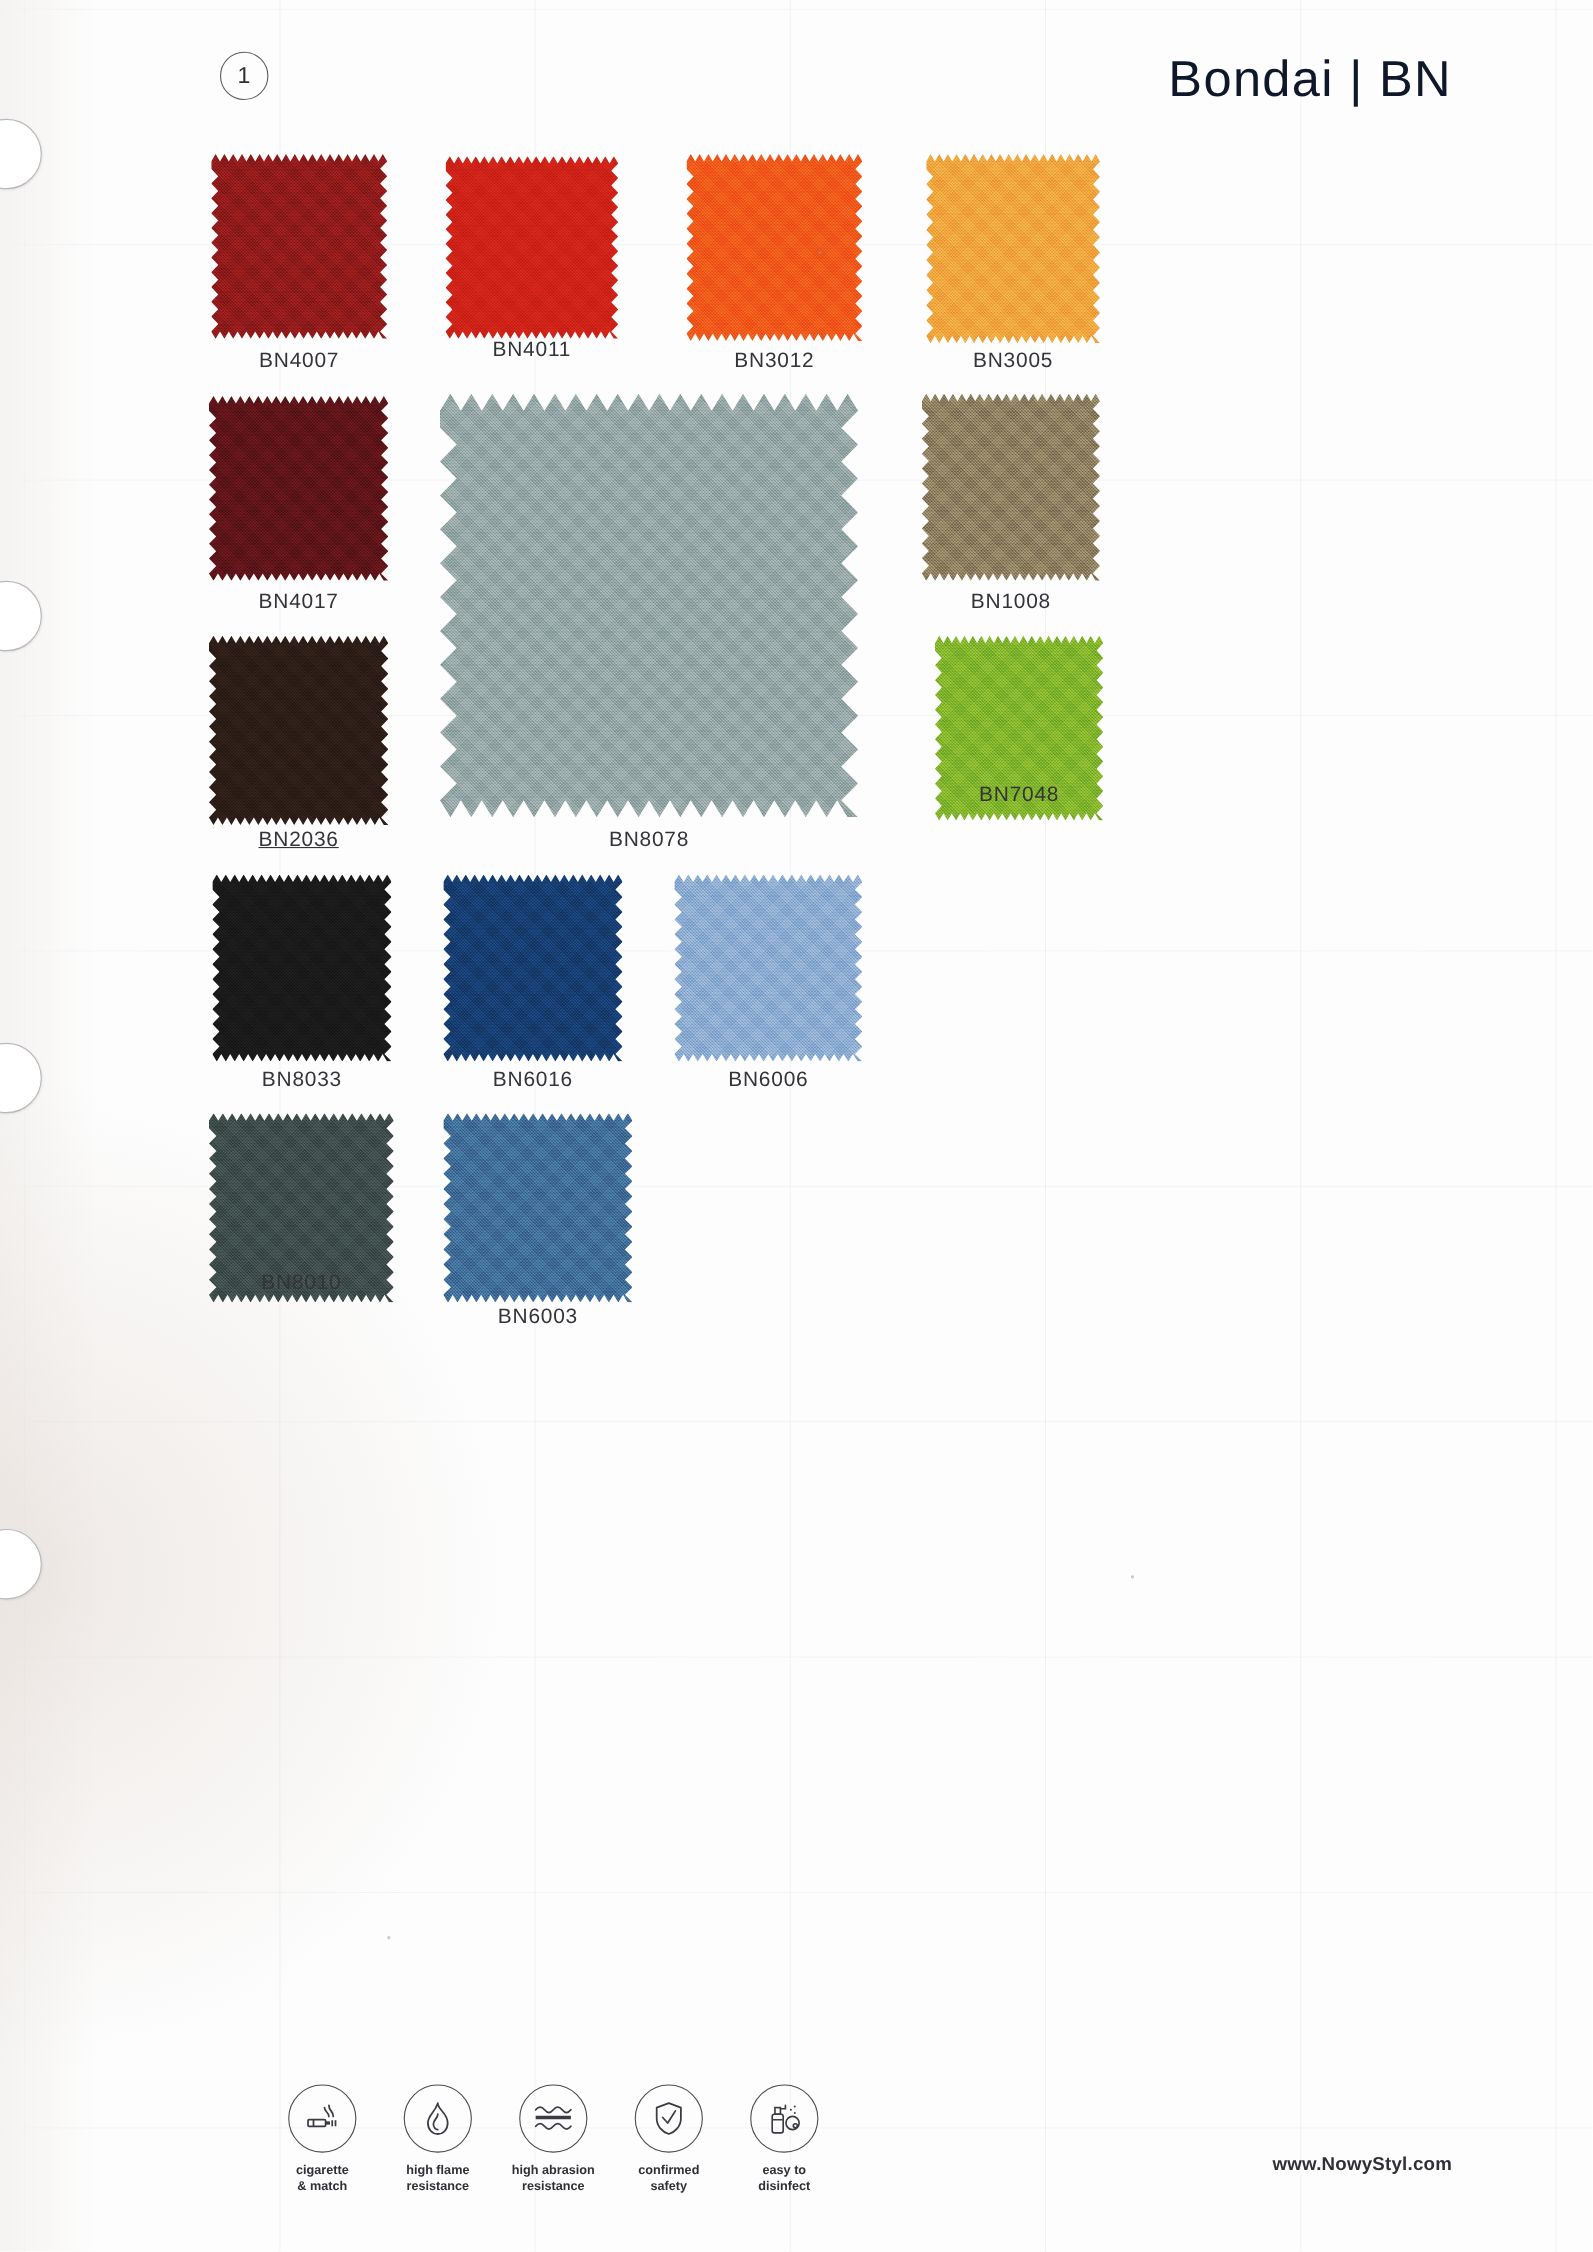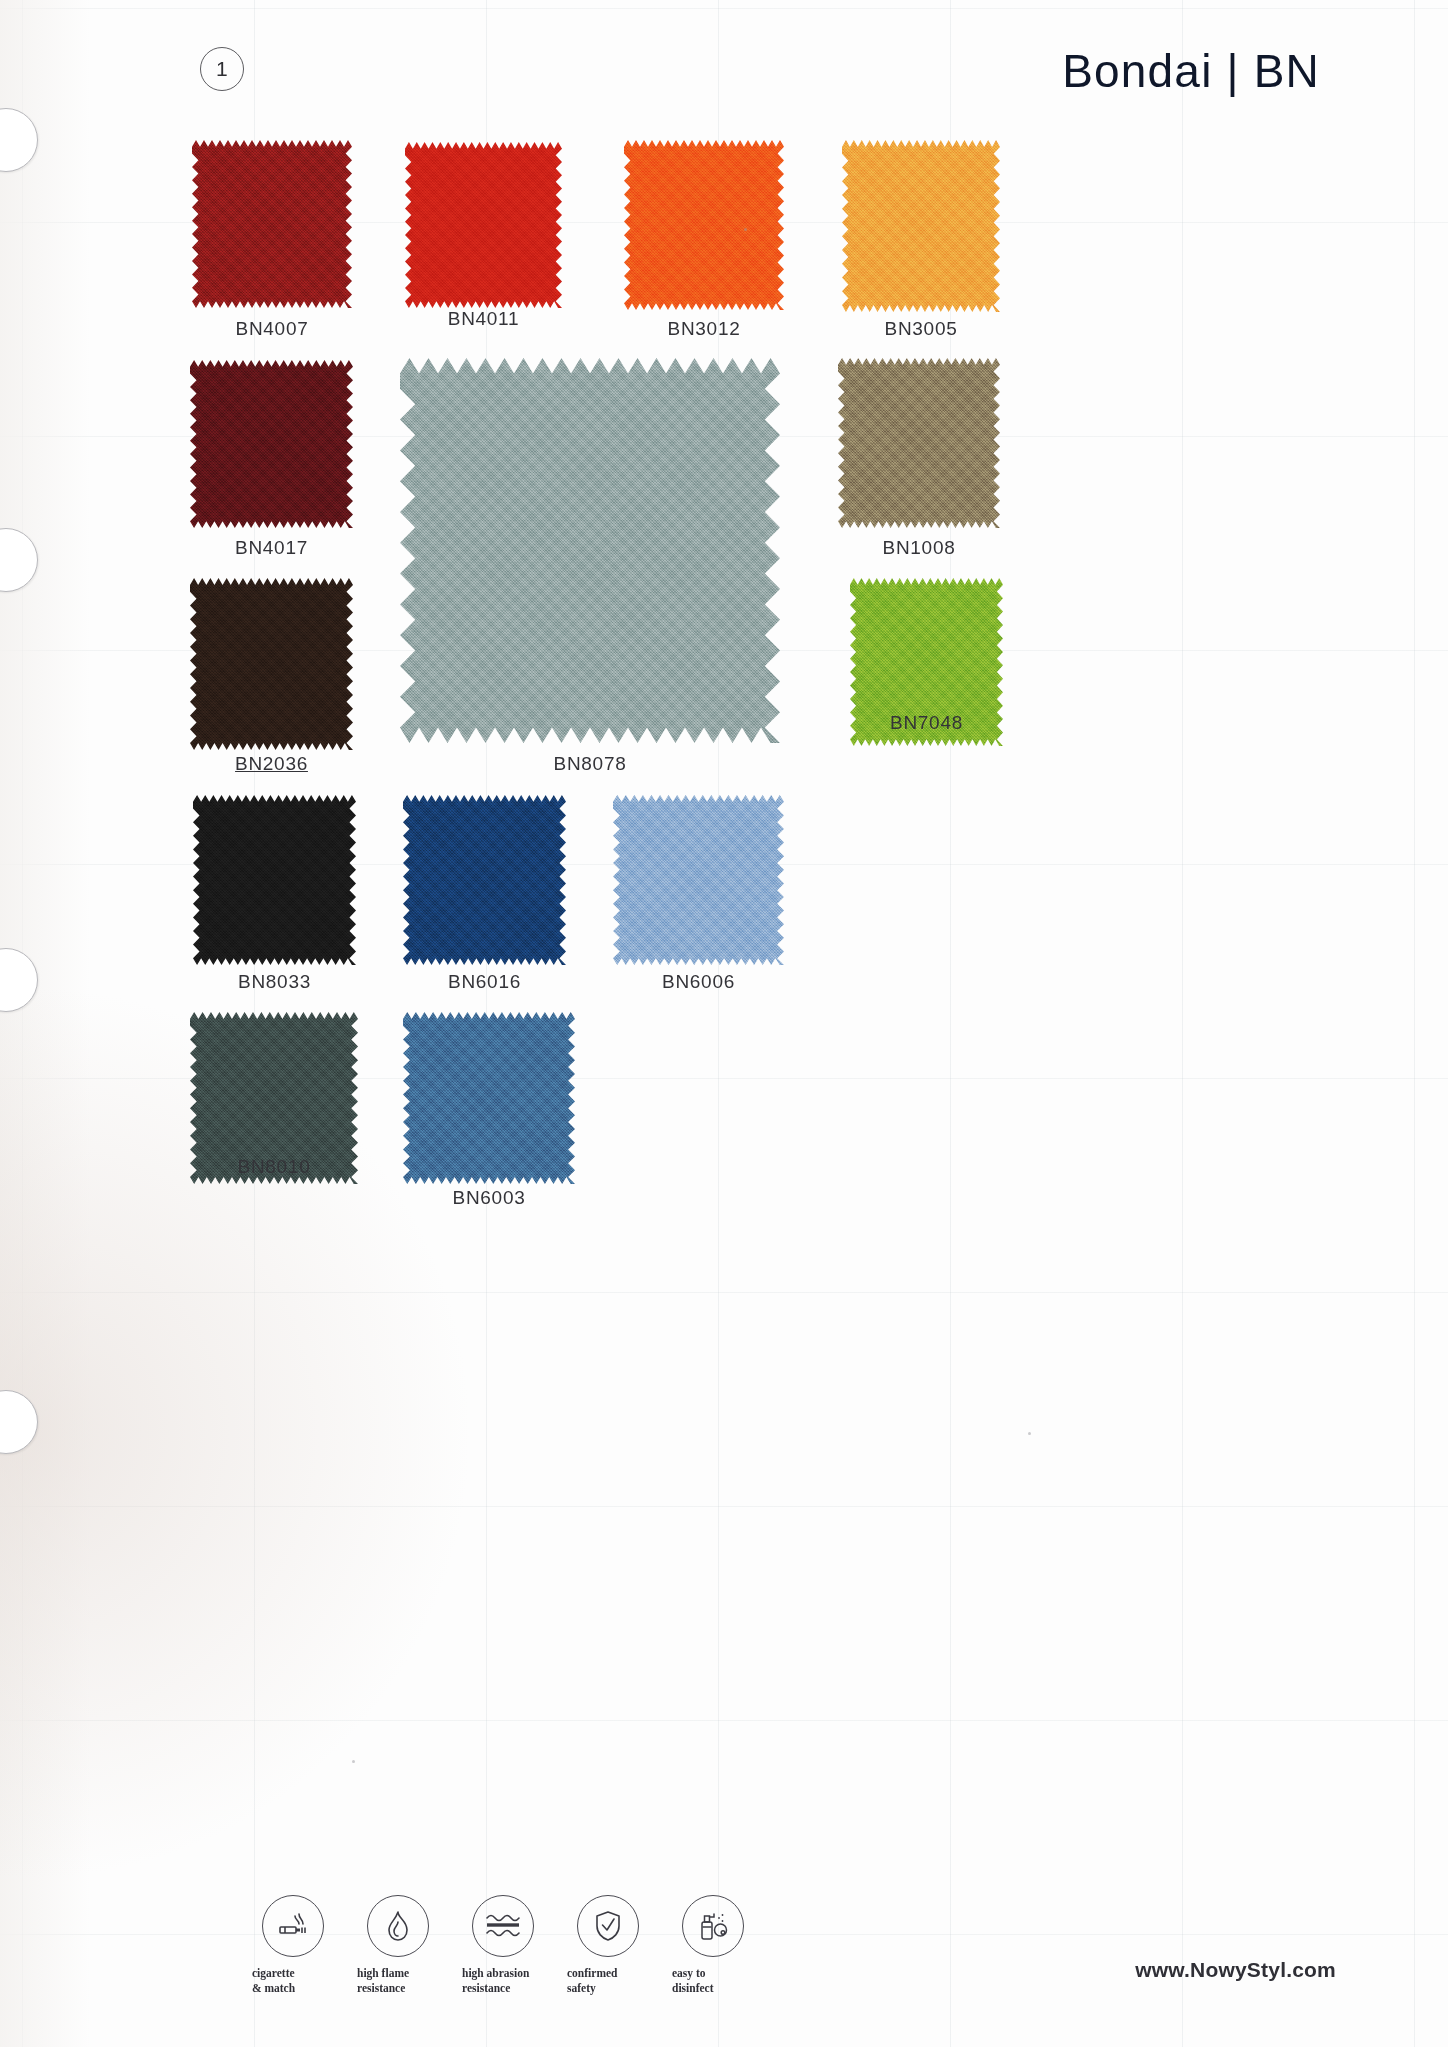--- a/index.html
+++ b/index.html
@@ -150,44 +150,44 @@
   
   .features {
     position: absolute;
     left: 252px;
     top: 1895px;
     display: flex;
     gap: 23px;
   }
   .feature {
     width: 82px;
-    font-family: Liberation Serif, serif;
+    text-align: center;
   }
   .feature-icon {
     width: 60px;
     height: 60px;
     margin: 0 auto 9px auto;
     border: 1.5px solid #4a4a52;
     border-radius: 50%;
     display: flex;
     align-items: center;
     justify-content: center;
   }
   .feature-label {
     font-size: 11.5px;
     line-height: 1.28;
     color: #2f2f36;
     font-weight: bold;
     white-space: pre-line;
   }
   .website {
     position: absolute;
-    right: 112px;
+    right: 128px;
     top: 1958px;
-    font-size: 21px;
+    font-size: 17px;
     color: #2f2f36;
     font-weight: bold;
     letter-spacing: 0.2px;
   }
   .scan-speck {
     position: absolute;
     background: #9a9aa0;
     border-radius: 50%;
     opacity: 0.5;
   }

